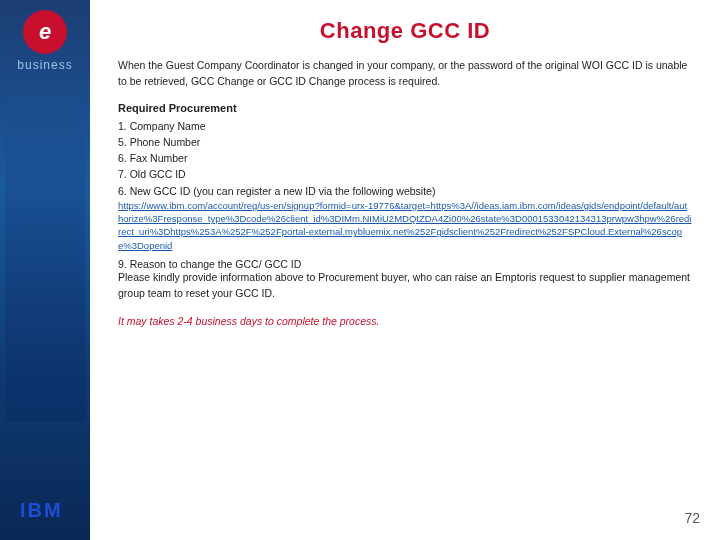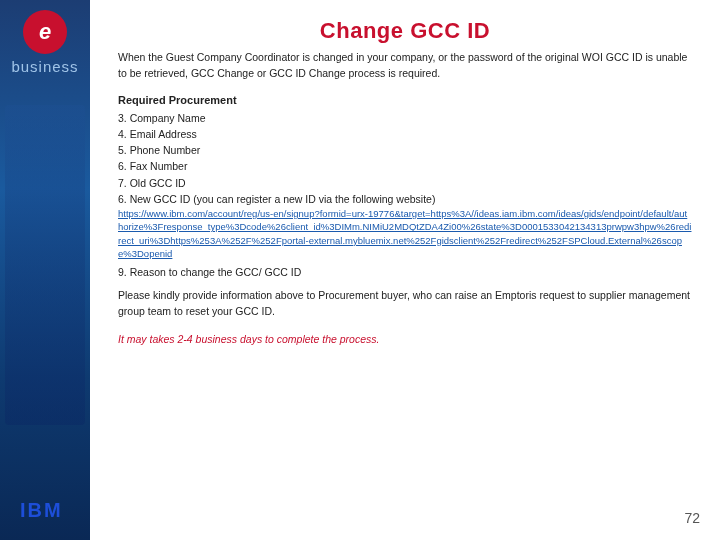--- a/index.html
+++ b/index.html
@@ -37,21 +37,21 @@
       justify-content: center;
       color: white;
       font-size: 22px;
       font-weight: bold;
       font-style: italic;
       margin-bottom: 4px;
     }
 
     .logo-text {
       color: #a0c4e8;
-      font-size: 15px;
+      font-size: 12px;
       text-align: left;
       letter-spacing: 1px;
     }
 
     
     .sidebar-person {
       margin-top: 30px;
       width: 80px;
       height: 320px;
       background: linear-gradient(180deg, rgba(30,80,150,0.3) 0%, rgba(10,40,100,0.5) 100%);
@@ -91,21 +91,21 @@
       height: 540px;
       padding: 18px 28px 18px 28px;
       z-index: 1;
     }
 
     .page-title {
       text-align: center;
       color: #c8102e;
       font-size: 22px;
       font-weight: bold;
-      margin-bottom: 6px;
+      margin-bottom: 14px;
       letter-spacing: 0.5px;
     }
 
     .intro-text {
       font-size: 10.5px;
       color: #222;
       line-height: 1.5;
       margin-bottom: 12px;
     }
 
@@ -129,21 +129,20 @@
       text-decoration: underline;
       line-height: 1.4;
       word-break: break-all;
       display: block;
       margin-bottom: 6px;
     }
 
     .reason-text {
       font-size: 10.5px;
       color: #222;
-      margin-bottom: 10px;
       margin-top: 2px;
     }
 
     .please-text {
       font-size: 10.5px;
       color: #222;
       line-height: 1.5;
       margin-bottom: 12px;
     }
 
@@ -171,22 +170,21 @@
 
 <div class="main-content">
 
   <h1 class="page-title">Change GCC ID</h1>
 
   <p class="intro-text">When the Guest Company Coordinator is changed in your company, or the password of the original WOI GCC ID is unable to be retrieved, GCC Change or GCC ID Change process is required.</p>
 
   <p class="section-header">Required Procurement</p>
 
   <div class="required-list">
-    <div>3. Company Name</div>
-    <div>4. Email Address</div>
+    <div>1. Company Name</div>
     <div>5. Phone Number</div>
     <div>6. Fax Number</div>
     <div>7. Old GCC ID</div>
     <div>6. New GCC ID (you can register a new ID via the following website)</div>
     <a class="link-text" href="#">https://www.ibm.com/account/reg/us-en/signup?formid=urx-19776&amp;target=https%3A//ideas.iam.ibm.com/ideas/gids/endpoint/default/authorize%3Fresponse_type%3Dcode%26client_id%3DIMm.NIMiU2MDQtZDA4Zi00%26state%3D0001533042134313prwpw3hpw%26redirect_uri%3Dhttps%253A%252F%252Fportal-external.mybluemix.net%252Fgidsclient%252Fredirect%252FSPCloud.External%26scope%3Dopenid</a>
   </div>
 
   <p class="reason-text">9. Reason to change the GCC/ GCC ID</p>
 
   <p class="please-text">Please kindly provide information above to Procurement buyer, who can raise an Emptoris request to supplier management group team to reset your GCC ID.</p>

